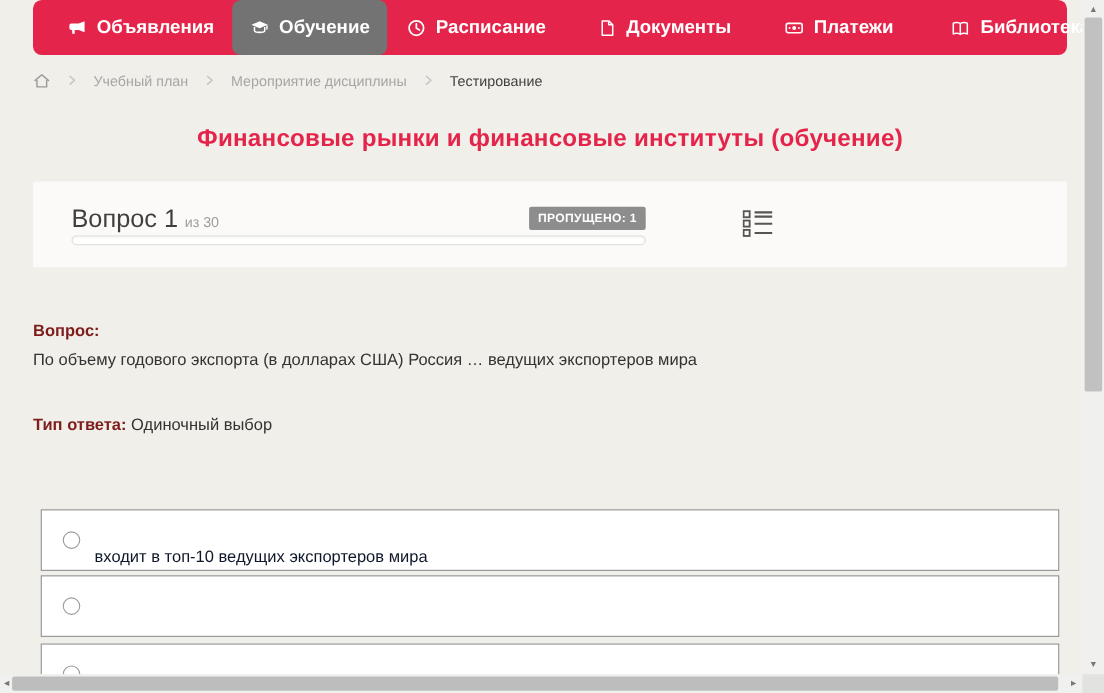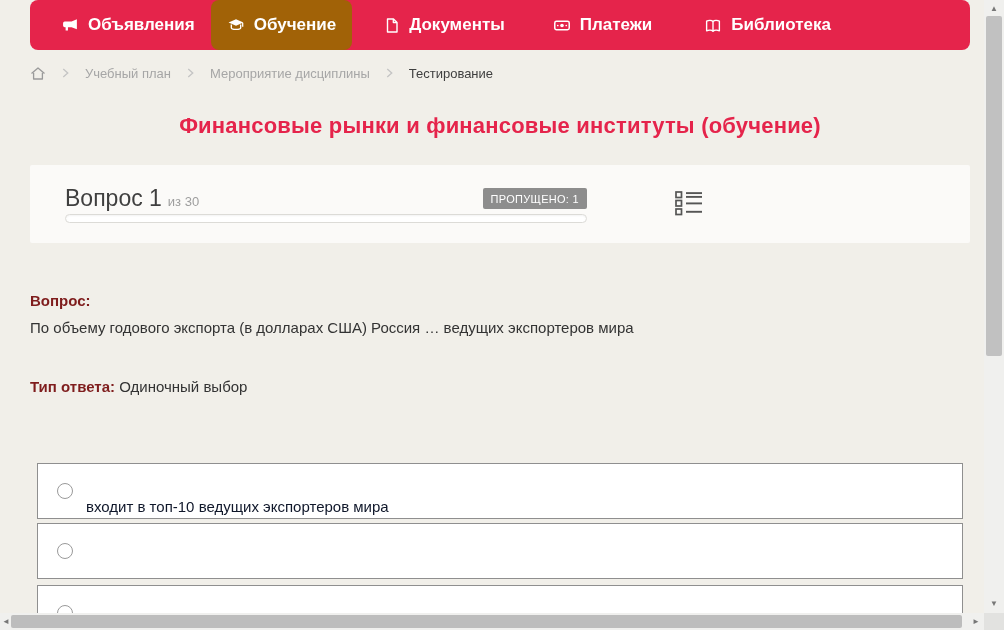--- a/index.html
+++ b/index.html
@@ -15,21 +15,21 @@
   
   .nav {
     position:absolute; left:30px; top:0; width:940px; height:50px;
     background:#e5244b; border-radius:8px;
     display:flex; align-items:center; padding-left:16px;
   }
   .nav-item {
     display:flex; align-items:center; gap:9px; padding:0 16px; height:50px;
     color:#fff; font-weight:700; font-size:17px; cursor:pointer; white-space:nowrap;
   }
-  .nav-item.active { background:#a16207; border-radius:8px; }
+  .nav-item.active { background:#737373; border-radius:8px; }
   .nav-item .nicon { display:flex; align-items:center; }
   .ml1 { margin-left:2px; } .ml2 { margin-left:16px; } .ml3 { margin-left:20px; }
 
   
   .breadcrumb {
     position:absolute; left:30px; top:61px; height:24px;
     display:flex; align-items:center; gap:16px; font-size:13px; color:#a6a6a6;
   }
   .breadcrumb .bc { cursor:pointer; }
   .breadcrumb .bc.current { color:#3f3f3f; cursor:default; }
@@ -41,21 +41,21 @@
     text-align:center; font-size:22px; font-weight:700; color:#e5244b; letter-spacing:.2px;
   }
 
   
   .qcard { position:absolute; left:30px; top:165px; width:940px; height:78px; background:#fbfaf8; border-radius:2px; }
   .qnum-row { position:absolute; left:35px; top:20px; white-space:nowrap; }
   .qnum { font-size:23px; color:#3f3f3f; }
   .qof  { font-size:13px; color:#9e9e9e; margin-left:6px; }
   .badge {
     position:absolute; right:383px; top:23px; height:21px; padding:0 8px;
-    background:#8d8d8d; color:#fff; font-size:11px; font-weight:400; letter-spacing:.3px;
+    background:#8d8d8d; color:#fff; font-size:11px; font-weight:700; letter-spacing:.3px;
     display:flex; align-items:center; border-radius:2px; white-space:nowrap;
   }
   .progress {
     position:absolute; left:35px; top:49px; width:522px; height:9px;
     background:#fff; border:1px solid #dcdbd7; border-radius:5px; overflow:hidden;
     box-shadow:inset 0 1px 2px rgba(0,0,0,.05);
   }
   .progress-fill { height:100%; width:0%; background:#e5244b; }
   .qlist { position:absolute; left:645px; top:25px; width:28px; height:27px; cursor:pointer; }
   .timer { position:absolute; right:21px; top:19px; font-size:31px; font-weight:300; color:#4c4c4c; letter-spacing:1px; white-space:nowrap; }
@@ -105,20 +105,29 @@
     </div>
     <div class="nav-item active">
       <span class="nicon">
         <svg width="18" height="17" viewBox="0 0 16 16">
             <path d="M8 2.2 1 5.2l7 3 7-3-7-3z" fill="#fff"></path>
             <path d="M3.6 7v3c0 .9 2 1.7 4.4 1.7s4.4-.8 4.4-1.7V7" stroke="#fff" stroke-width="1.3" fill="none"></path>
             <path d="M14.3 5.6v3.6" stroke="#fff" stroke-width="1.2"></path>
           </svg>
       </span>
       <span>Обучение</span>
+    </div>
+    <div class="nav-item ml1">
+      <span class="nicon">
+        <svg width="17" height="17" viewBox="0 0 16 16" fill="none">
+            <circle cx="8" cy="8" r="6.2" stroke="#fff" stroke-width="1.5"></circle>
+            <path d="M8 4.4V8l2.6 1.6" stroke="#fff" stroke-width="1.5" stroke-linecap="round"></path>
+          </svg>
+      </span>
+      <span>Расписание</span>
     </div>
     <div class="nav-item ml2">
       <span class="nicon">
         <svg width="16" height="17" viewBox="0 0 16 16" fill="none">
             <path d="M3.5 1.5h6L13 5v9.5h-9.5z" stroke="#fff" stroke-width="1.4" stroke-linejoin="round"></path>
             <path d="M9.3 1.5V5H13" stroke="#fff" stroke-width="1.3" stroke-linejoin="round"></path>
           </svg>
       </span>
       <span>Документы</span>
     </div>

